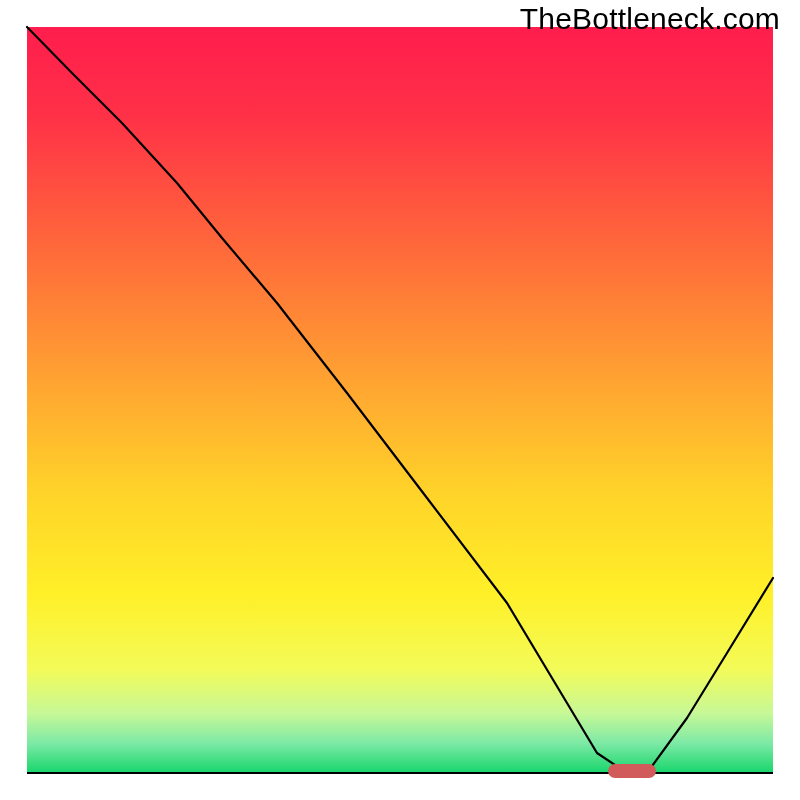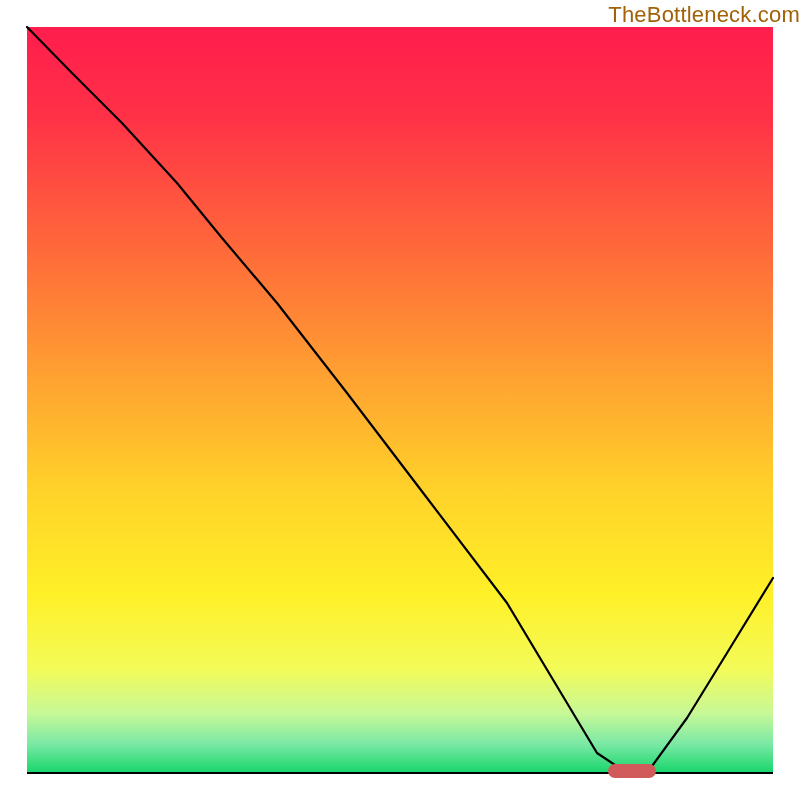--- a/index.html
+++ b/index.html
@@ -12,23 +12,23 @@
     overflow: hidden;
   }
   .stage {
     position: relative;
     width: 800px;
     height: 800px;
   }
   .watermark {
     position: absolute;
     top: 2px;
-    right: 0;
-    font-size: 22px;
-    color: #a16207;
+    right: 20px;
+    font-size: 30px;
+    color: #000000;
     font-weight: 500;
     letter-spacing: 0.2px;
     z-index: 10;
   }
   svg.plot {
     position: absolute;
     left: 0;
     top: 0;
     width: 800px;
     height: 800px;

